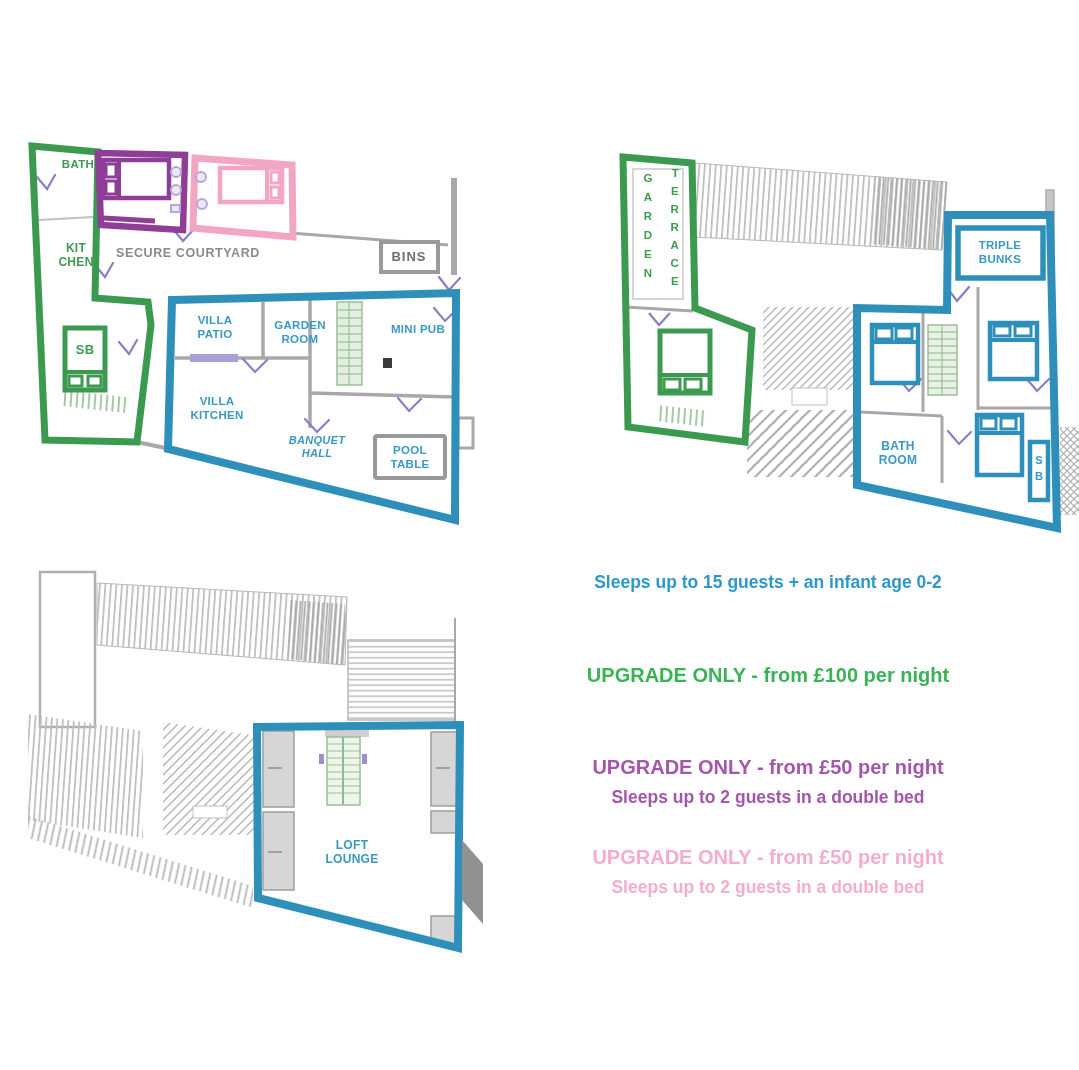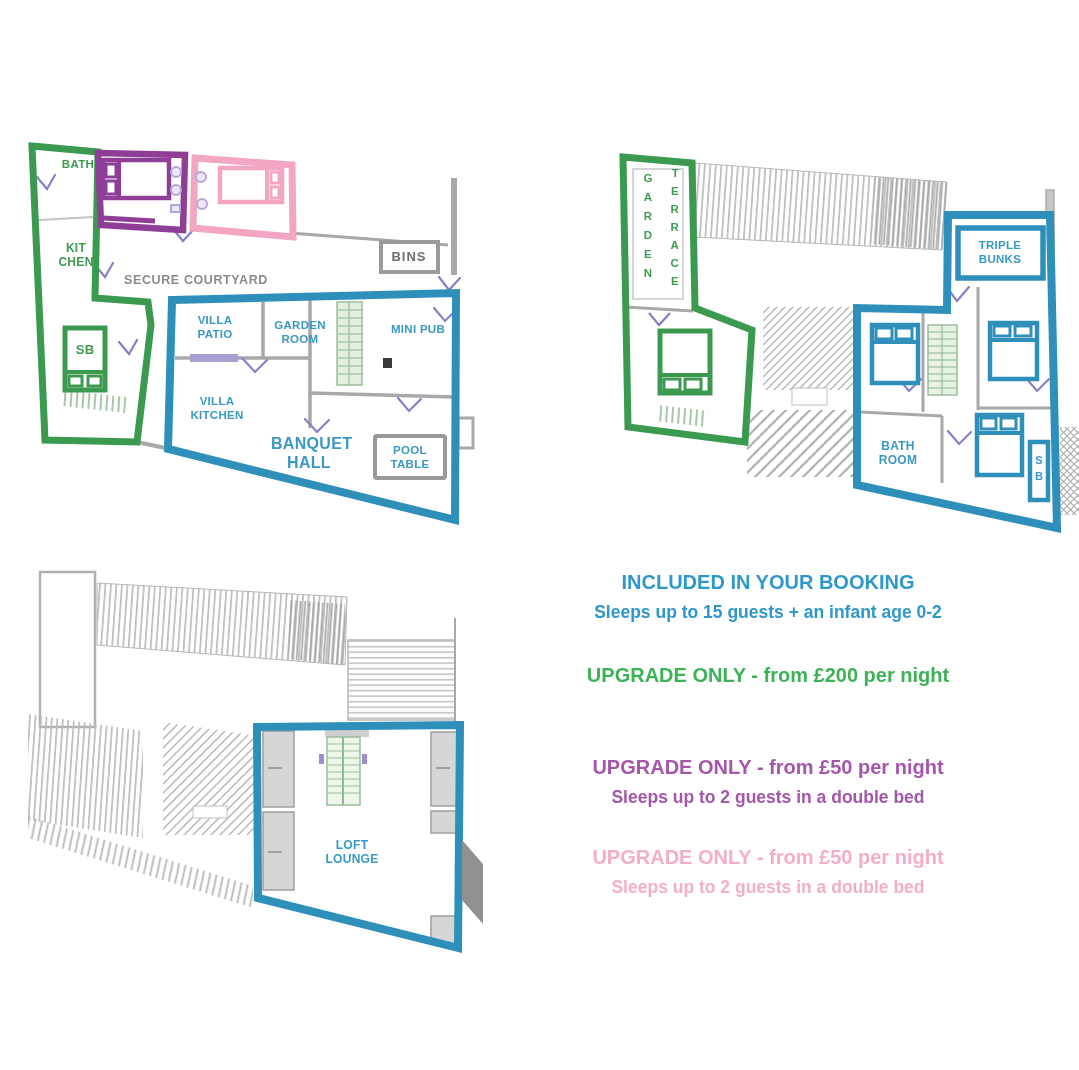--- a/index.html
+++ b/index.html
@@ -136,27 +136,27 @@
             <circle cx="187" cy="79" r="5"></circle>
         </g>
       </g>
 
       <polygon points="157,175 441,168 440,395 153,324" fill="none" stroke="#2e8fba" stroke-width="8"></polygon>
     </svg>
 
     <div class="lbl green" style="left:38px;top:33px;width:50px;font-size:11.5px;">BATH</div>
     <div class="lbl green" style="left:34px;top:116px;width:54px;font-size:12px;">KIT CHEN</div>
     <div class="lbl green" style="left:55px;top:217px;width:30px;font-size:13px;">SB</div>
-    <div class="lbl gray" style="left:93px;top:148px;width:160px;font-size:12.5px;letter-spacing:.6px;text-align:right;">SECURE COURTYARD</div>
+    <div class="lbl gray" style="left:93px;top:121px;width:160px;font-size:12.5px;letter-spacing:.6px;">SECURE COURTYARD</div>
     <div class="lbl darkgray" style="left:364px;top:124px;width:60px;font-size:13px;letter-spacing:1px;">BINS</div>
     <div class="lbl blue" style="left:168px;top:189px;width:64px;font-size:11.5px;">VILLA PATIO</div>
     <div class="lbl blue" style="left:250px;top:194px;width:70px;font-size:11.5px;">GARDEN ROOM</div>
     <div class="lbl blue" style="left:373px;top:198px;width:60px;font-size:11.5px;">MINI PUB</div>
     <div class="lbl blue" style="left:165px;top:270px;width:74px;font-size:11.5px;">VILLA KITCHEN</div>
-    <div class="lbl blue" style="left:256px;top:309px;width:76px;font-size:16px;">BANQUET HALL</div>
+    <div class="lbl blue" style="left:264px;top:309px;width:76px;font-size:11px;font-style:italic;">BANQUET HALL</div>
     <div class="lbl blue" style="left:363px;top:319px;width:64px;font-size:11.5px;">POOL TABLE</div>
   </div>
 
   <div class="plan" id="plan-first" style="left:605px;top:135px;width:474px;height:415px;">
     <svg width="474" height="415" viewBox="0 0 474 415">
       <defs>
         <pattern id="f-vs" patternUnits="userSpaceOnUse" width="5.5" height="12" patternTransform="rotate(4)">
           <line x1="2.7" y1="0" x2="2.7" y2="12" stroke="#bcbcbc" stroke-width="1.7"></line>
         </pattern>
         <pattern id="f-vs2" patternUnits="userSpaceOnUse" width="4.5" height="12" patternTransform="rotate(4)">
@@ -325,25 +325,24 @@
       </g>
 
       <polygon points="440,284 461,308 461,368 440,344" fill="#919191"></polygon>
     </svg>
 
     <div class="lbl blue" style="left:292px;top:282px;width:76px;font-size:12px;">LOFT LOUNGE</div>
   </div>
 
   <div id="legend">
     <div class="legend-group" style="top:570px;">
-      <div class="legend-heading lg-blue">INCLUDED IN YOUR BOOKING</div>
       <div class="legend-detail lg-blue">Sleeps up to 15 guests + an infant age 0-2</div>
     </div>
     <div class="legend-group" style="top:663px;">
-      <div class="legend-heading lg-green">UPGRADE ONLY - from £200 per night</div>
+      <div class="legend-heading lg-green">UPGRADE ONLY - from £100 per night</div>
     </div>
     <div class="legend-group" style="top:755px;">
       <div class="legend-heading lg-purple">UPGRADE ONLY - from £50 per night</div>
       <div class="legend-detail lg-purple">Sleeps up to 2 guests in a double bed</div>
     </div>
     <div class="legend-group" style="top:845px;">
       <div class="legend-heading lg-pink">UPGRADE ONLY - from £50 per night</div>
       <div class="legend-detail lg-pink">Sleeps up to 2 guests in a double bed</div>
     </div>
   </div>

